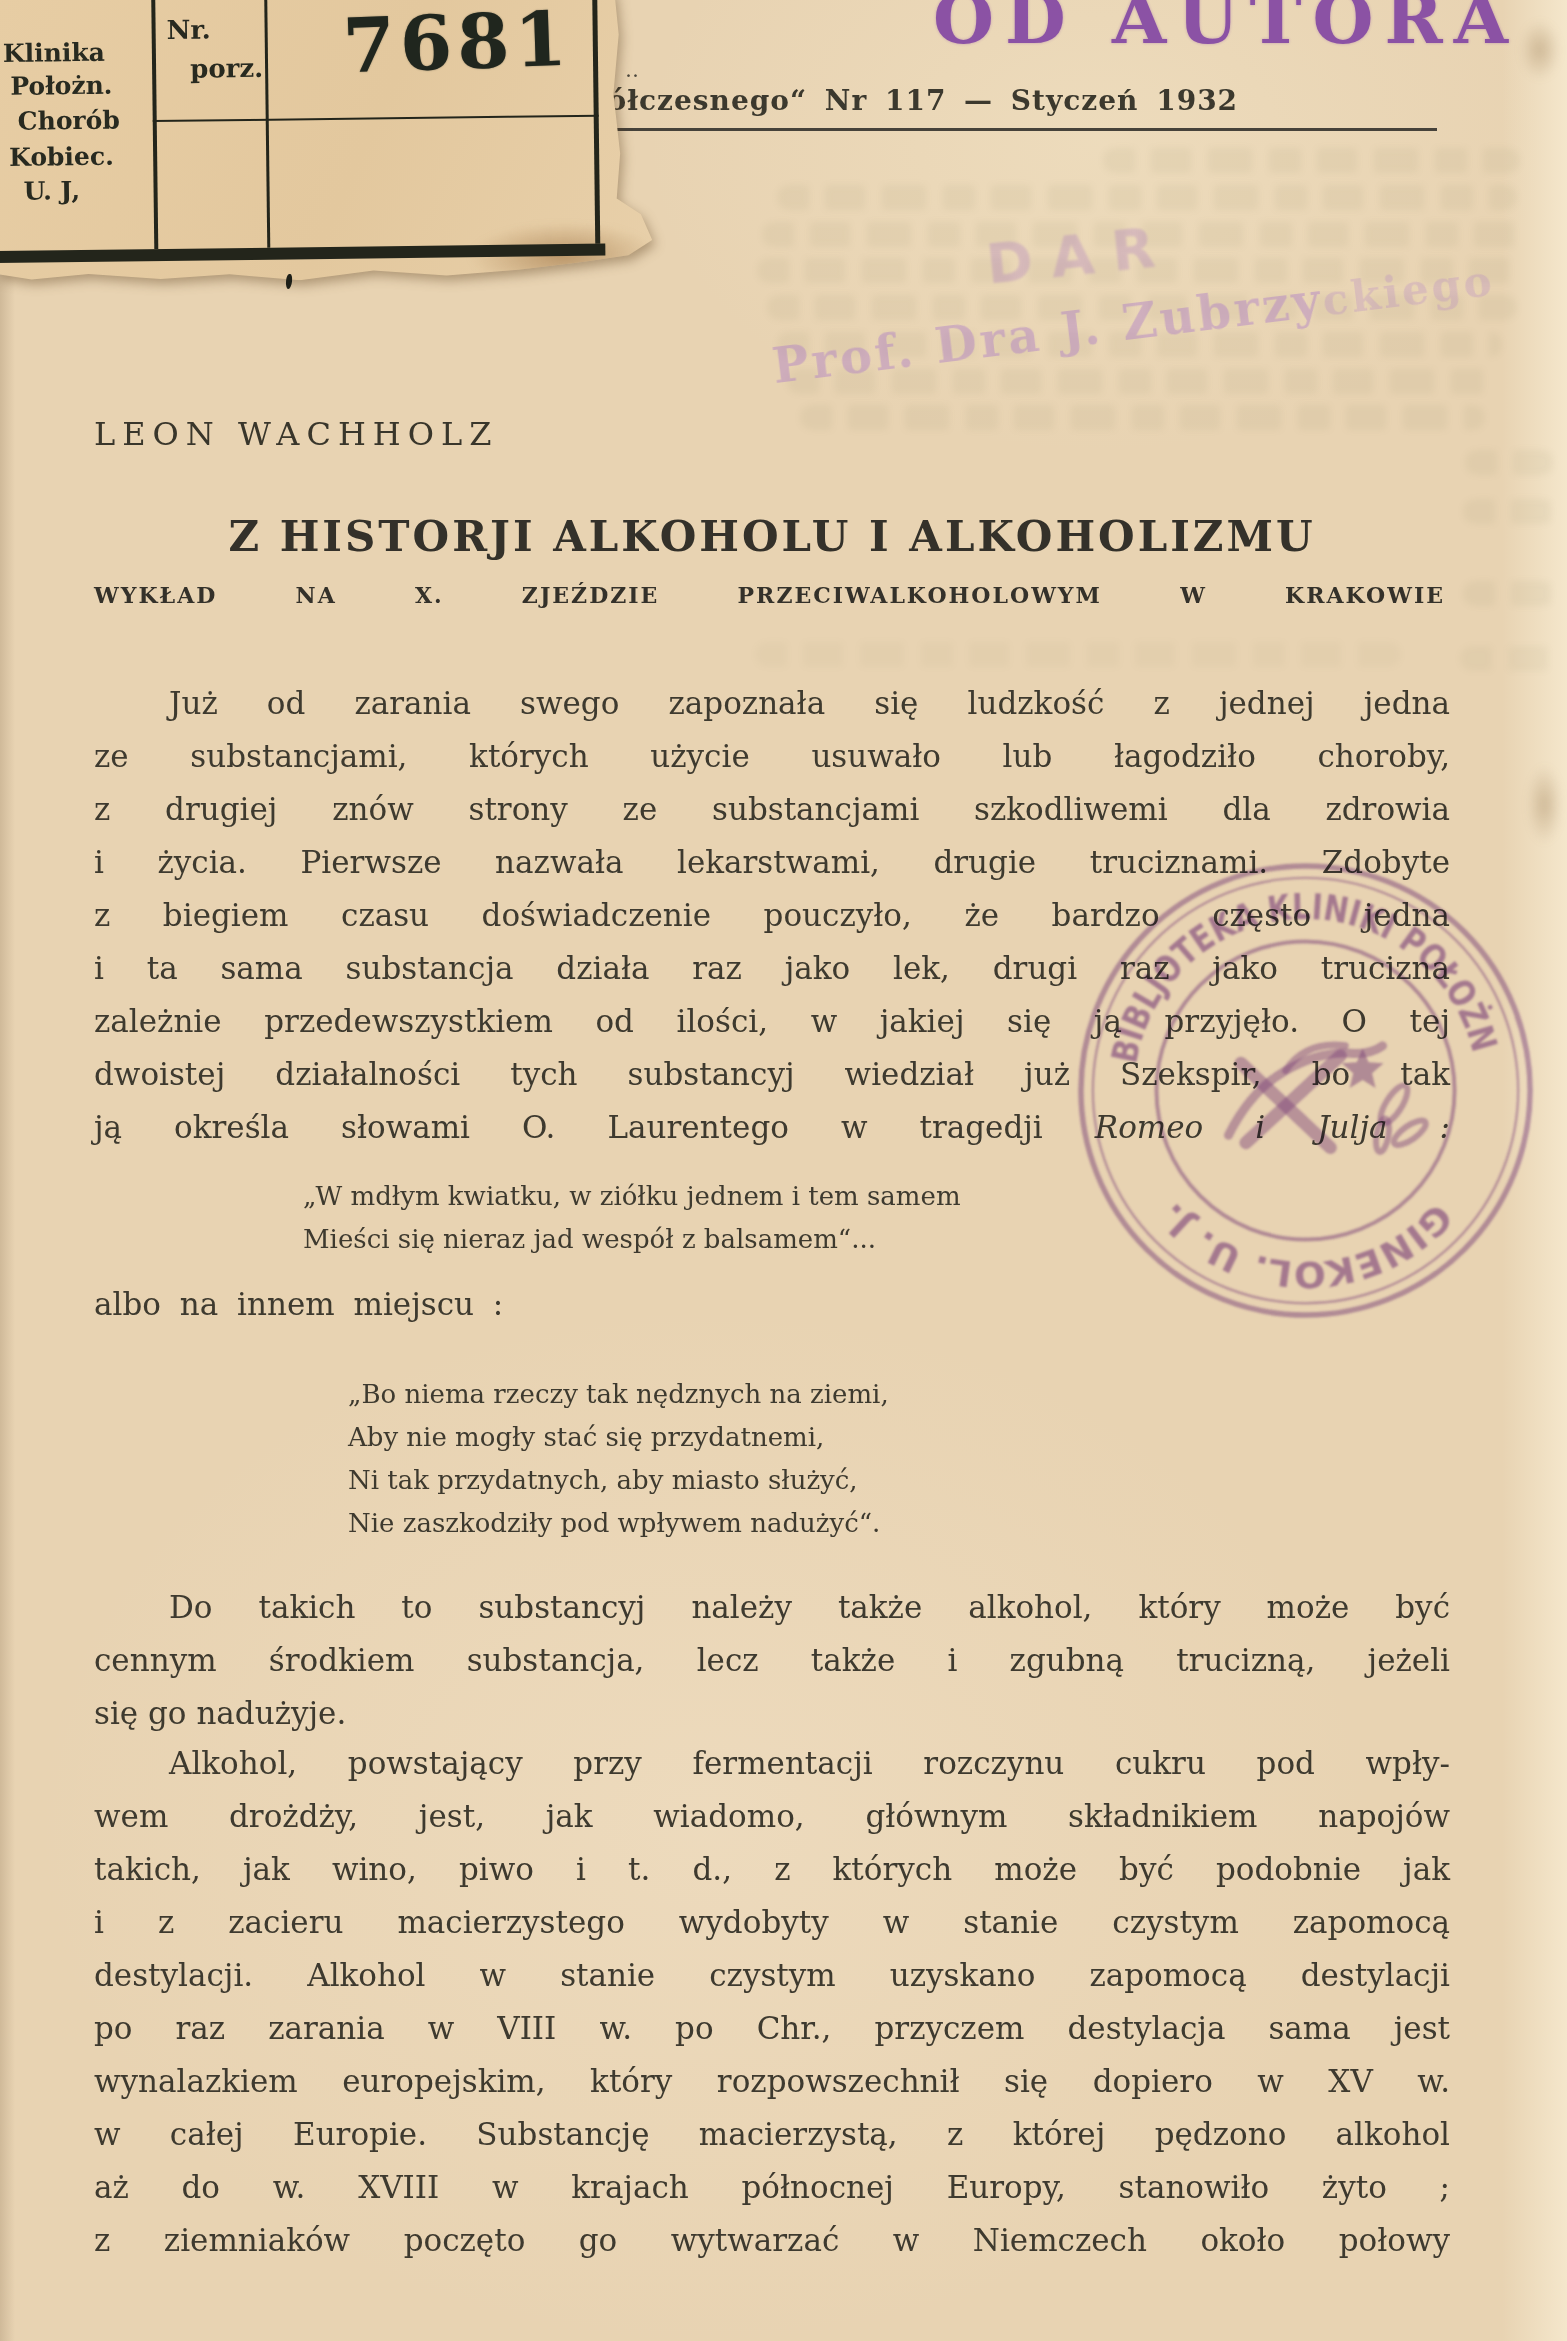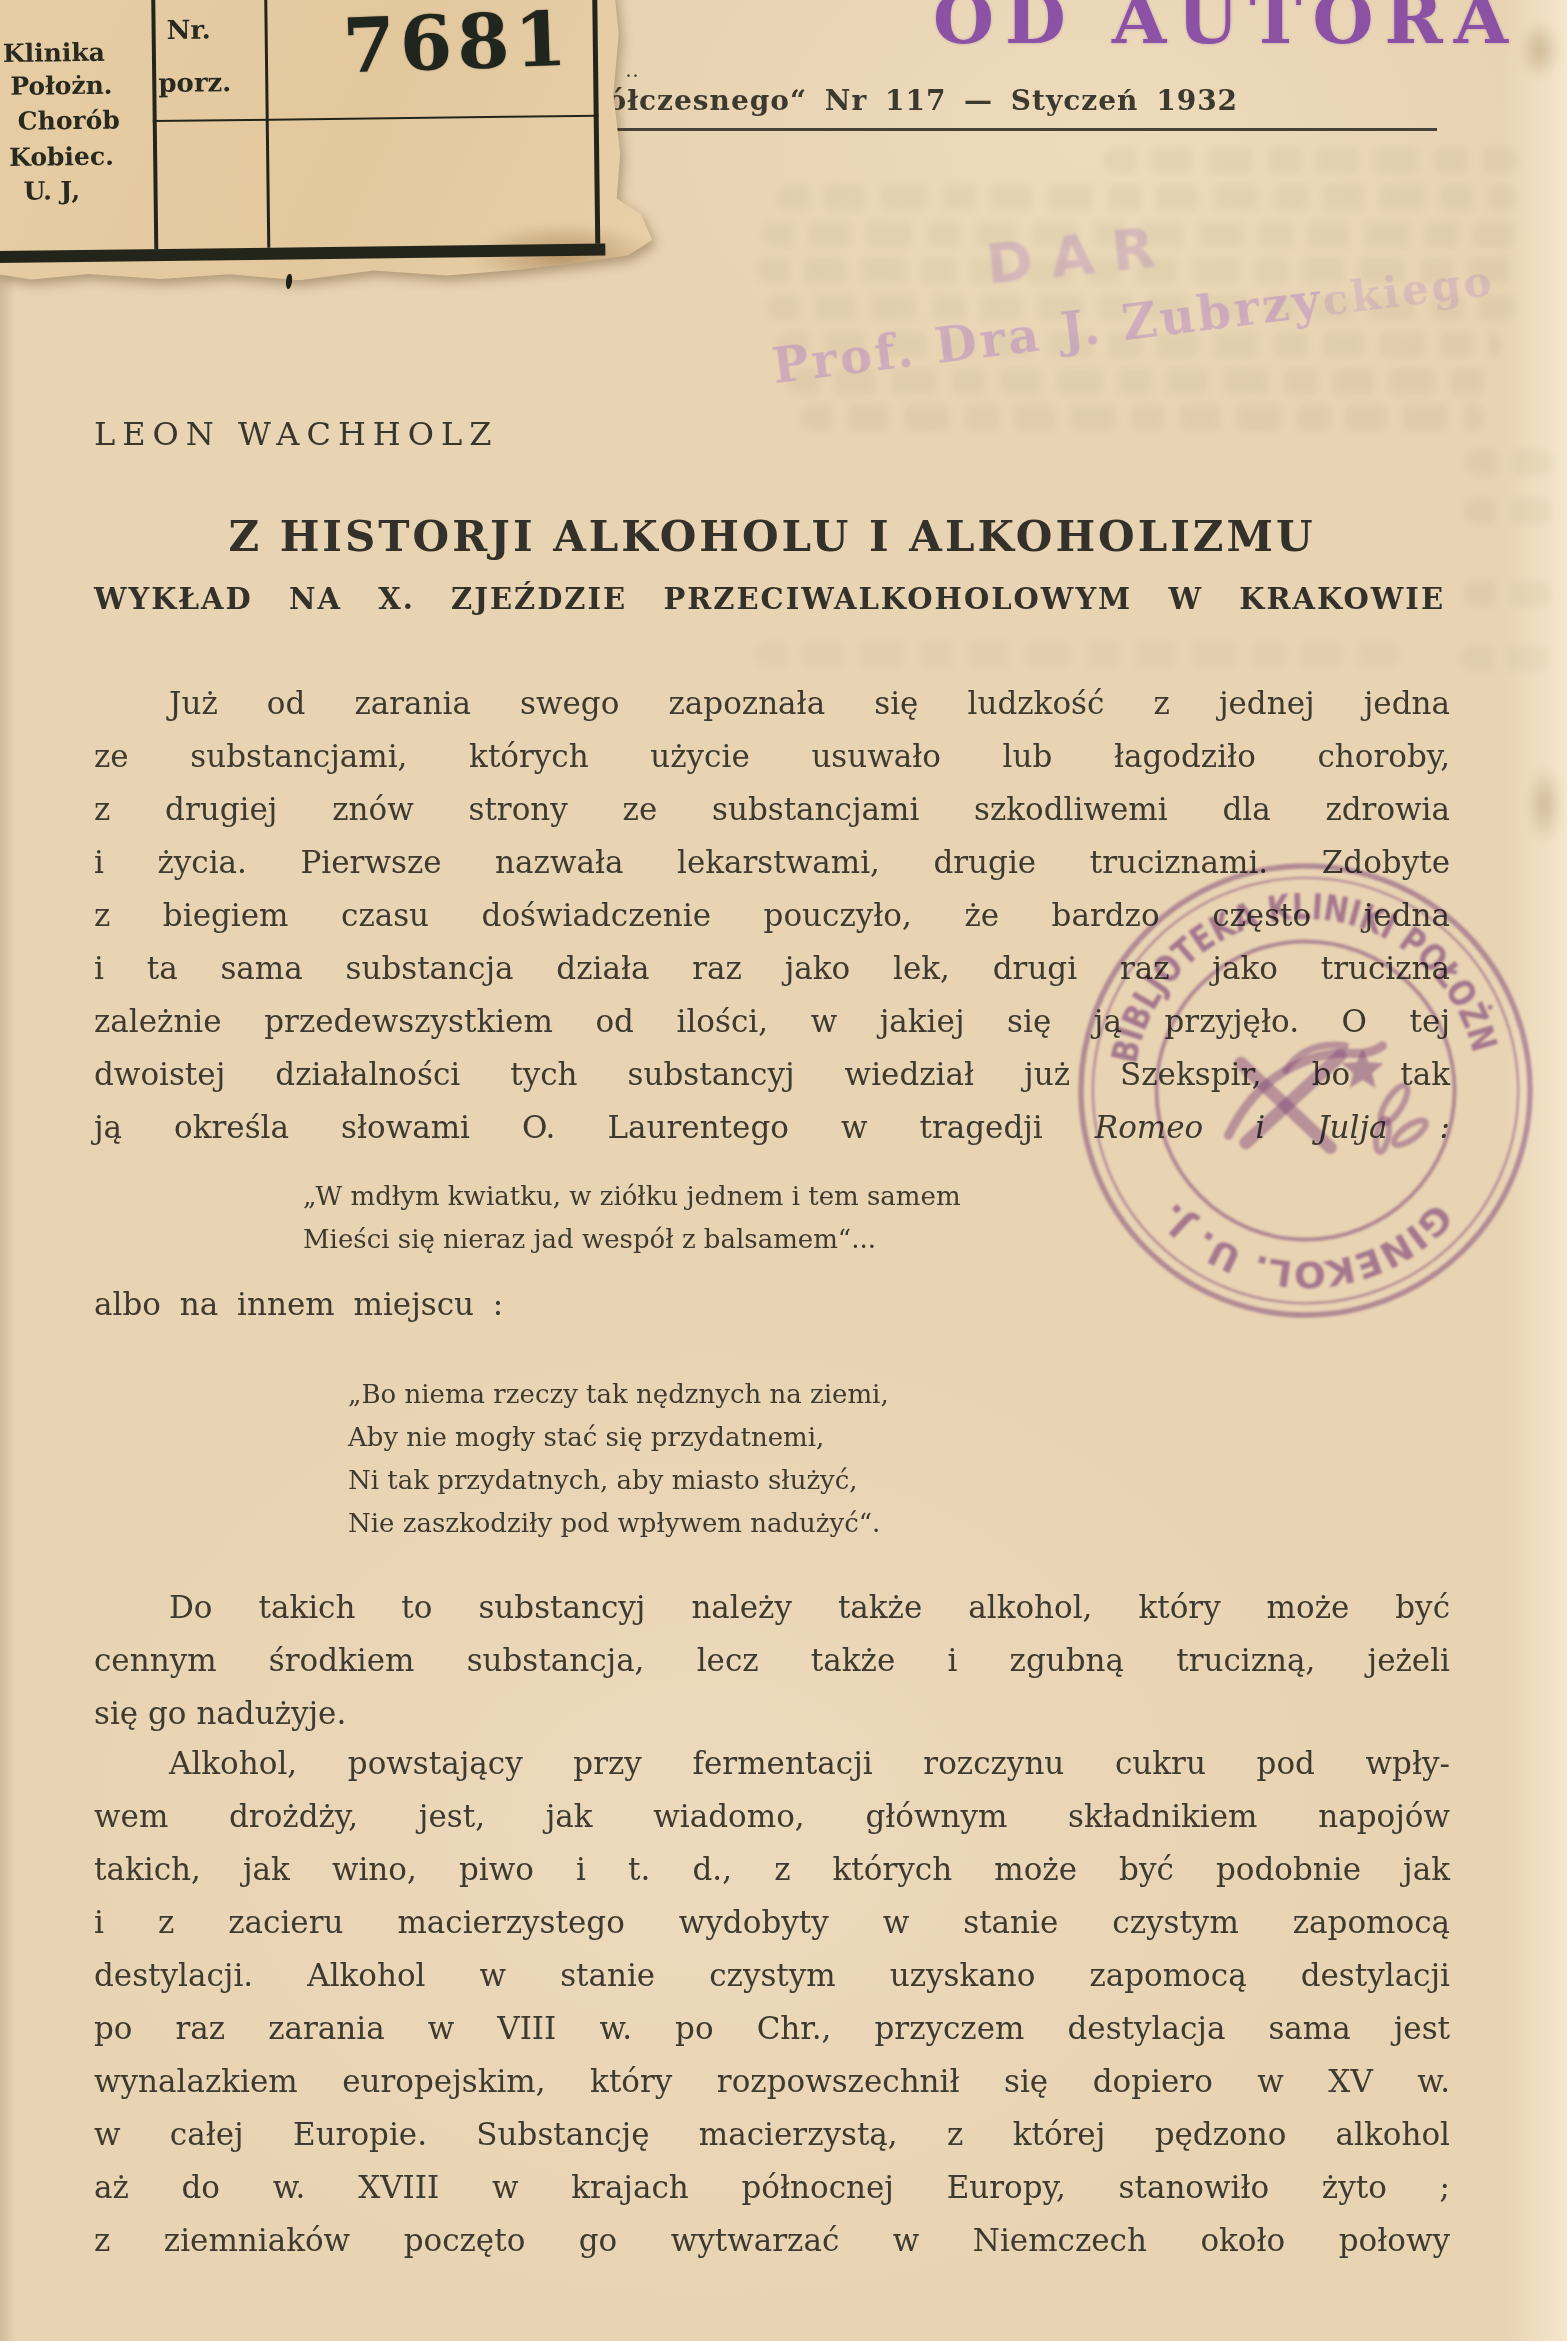--- a/index.html
+++ b/index.html
@@ -40,21 +40,21 @@
     clip-path:polygon(0 0,621px 0,625px 45px,619px 104px,625px 164px,621px 209px,645px 225px,656px 251px,632px 266px,586px 272px,522px 279px,450px 284px,377px 278px,303px 287px,233px 280px,164px 284px,92px 278px,35px 283px,0 277px);
   }
   .card .rule{position:absolute;background:#23251b;}
   .card .v1{left:158px;top:0;width:3.5px;height:254px;}
   .card .v2{left:271px;top:0;width:3px;height:254px;}
   .card .vr{left:599px;top:0;width:5px;height:254px;}
   .card .hb{left:0;top:254px;width:609px;height:12px;}
   .card .ht{left:158px;top:125px;width:446px;height:2px;}
   .card .cline{position:absolute;font-size:25px;font-weight:600;color:#282a20;line-height:30px;}
   .card .nr{position:absolute;left:173px;top:20px;font-size:26px;font-weight:600;color:#282a20;}
-  .card .porz{position:absolute;left:164px;top:73px;font-size:26px;font-weight:600;color:#282a20;}
+  .card .porz{position:absolute;left:164px;top:59px;font-size:26px;font-weight:600;color:#282a20;padding-left:32px;}
   .card .card-number{
     position:absolute;left:349px;top:7px;font-size:75px;font-weight:700;
     letter-spacing:5px;color:#20261e;transform:rotate(-1.2deg);
     text-shadow:0 0 1.5px rgba(32,38,30,.55);
   }
   .card .card-stain{
     position:absolute;left:472px;top:232px;width:189px;height:67px;
     background:radial-gradient(closest-side, rgba(150,105,55,.55), rgba(150,105,55,0));
     filter:blur(3px);
   }
@@ -86,21 +86,21 @@
   }
   .prof .tail{opacity:.6;font-size:42px;}
   
   .author{position:absolute;left:94px;top:415px;z-index:3;font-size:32px;letter-spacing:7px;color:#39362b;}
   .title{
     position:absolute;left:94px;top:512px;width:1356px;z-index:3;text-align:center;
     font-size:42px;font-weight:700;letter-spacing:3px;color:#34312a;
   }
   .subtitle{
     position:absolute;left:94px;top:582px;width:1351px;z-index:3;
-    font-size:29px;font-weight:700;letter-spacing:2px;color:#34312a;
+    font-size:22px;font-weight:700;letter-spacing:2px;color:#34312a;
     text-align:justify;text-align-last:justify;
   }
   .para{position:absolute;left:94px;width:1356px;z-index:3;font-size:31px;color:#3e3a2f;}
   .line{height:53px;line-height:53px;}
   .jline{text-align:justify;text-align-last:justify;}
   .indent{text-indent:75px;}
   .it{font-style:italic;}
   .p1{top:677px;} .p2{top:1581px;} .p3{top:1737px;}
   .verse{position:absolute;z-index:3;font-size:26px;color:#3e3a2f;}
   .vq1{left:303px;top:1175px;} .vq2{left:348px;top:1373px;}

